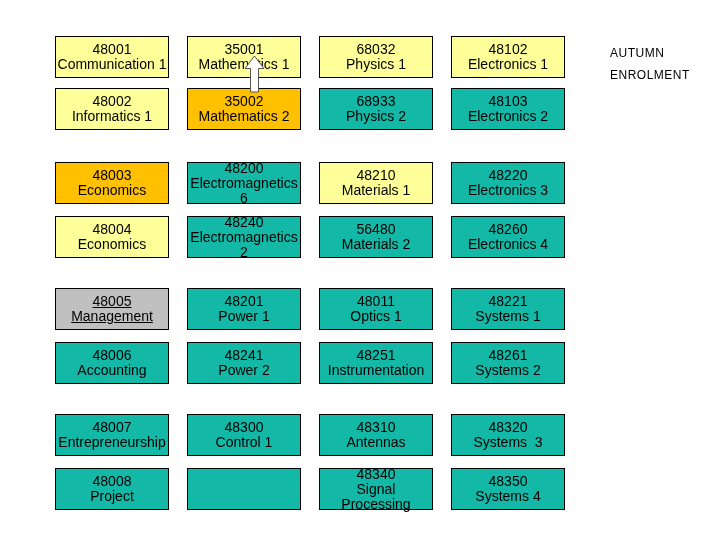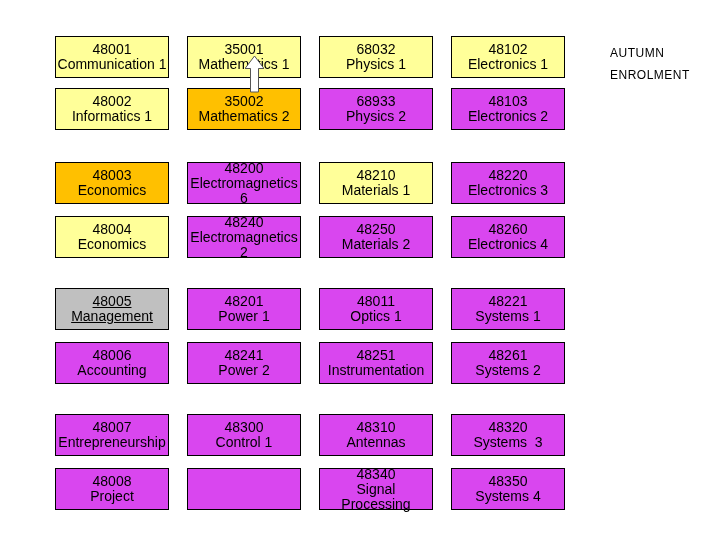--- a/index.html
+++ b/index.html
@@ -20,21 +20,21 @@
     width:114px;height:42px;
     border:1px solid #000;
     display:flex;flex-direction:column;
     align-items:center;justify-content:center;
     text-align:center;
     font-size:14px;line-height:15px;
   }
   .course-box span{white-space:pre-wrap;}
   .course-box[data-color="yellow"]{background:#FFFF99;}
   .course-box[data-color="orange"]{background:#FFC000;}
-  .course-box[data-color="pink"]{background:#d946ef;}
+  .course-box[data-color="pink"]{background:#14b8a6;}
   .course-box[data-color="gray"]{background:#C0C0C0;text-decoration:underline;}
   .slide-title{
     position:absolute;left:610px;top:42px;
     font-size:12px;line-height:22px;
     letter-spacing:0.5px;
     white-space:pre-line;
   }
   .cursor{
     position:absolute;left:245px;top:56px;
     width:19px;height:37px;
@@ -108,21 +108,21 @@
   <div class="grid-row" style="top:216px">
     <div class="course-box" data-color="yellow">
       <span>48004</span>
       <span>Economics</span>
     </div>
     <div class="course-box" data-color="pink">
       <span>48240</span>
       <span>Electromagnetics 2</span>
     </div>
     <div class="course-box" data-color="pink">
-      <span>48250</span>
+      <span>56480</span>
       <span>Materials 2</span>
     </div>
     <div class="course-box" data-color="pink">
       <span>48260</span>
       <span>Electronics 4</span>
     </div>
   </div>
 
   <div class="grid-row" style="top:288px">
     <div class="course-box" data-color="gray">

